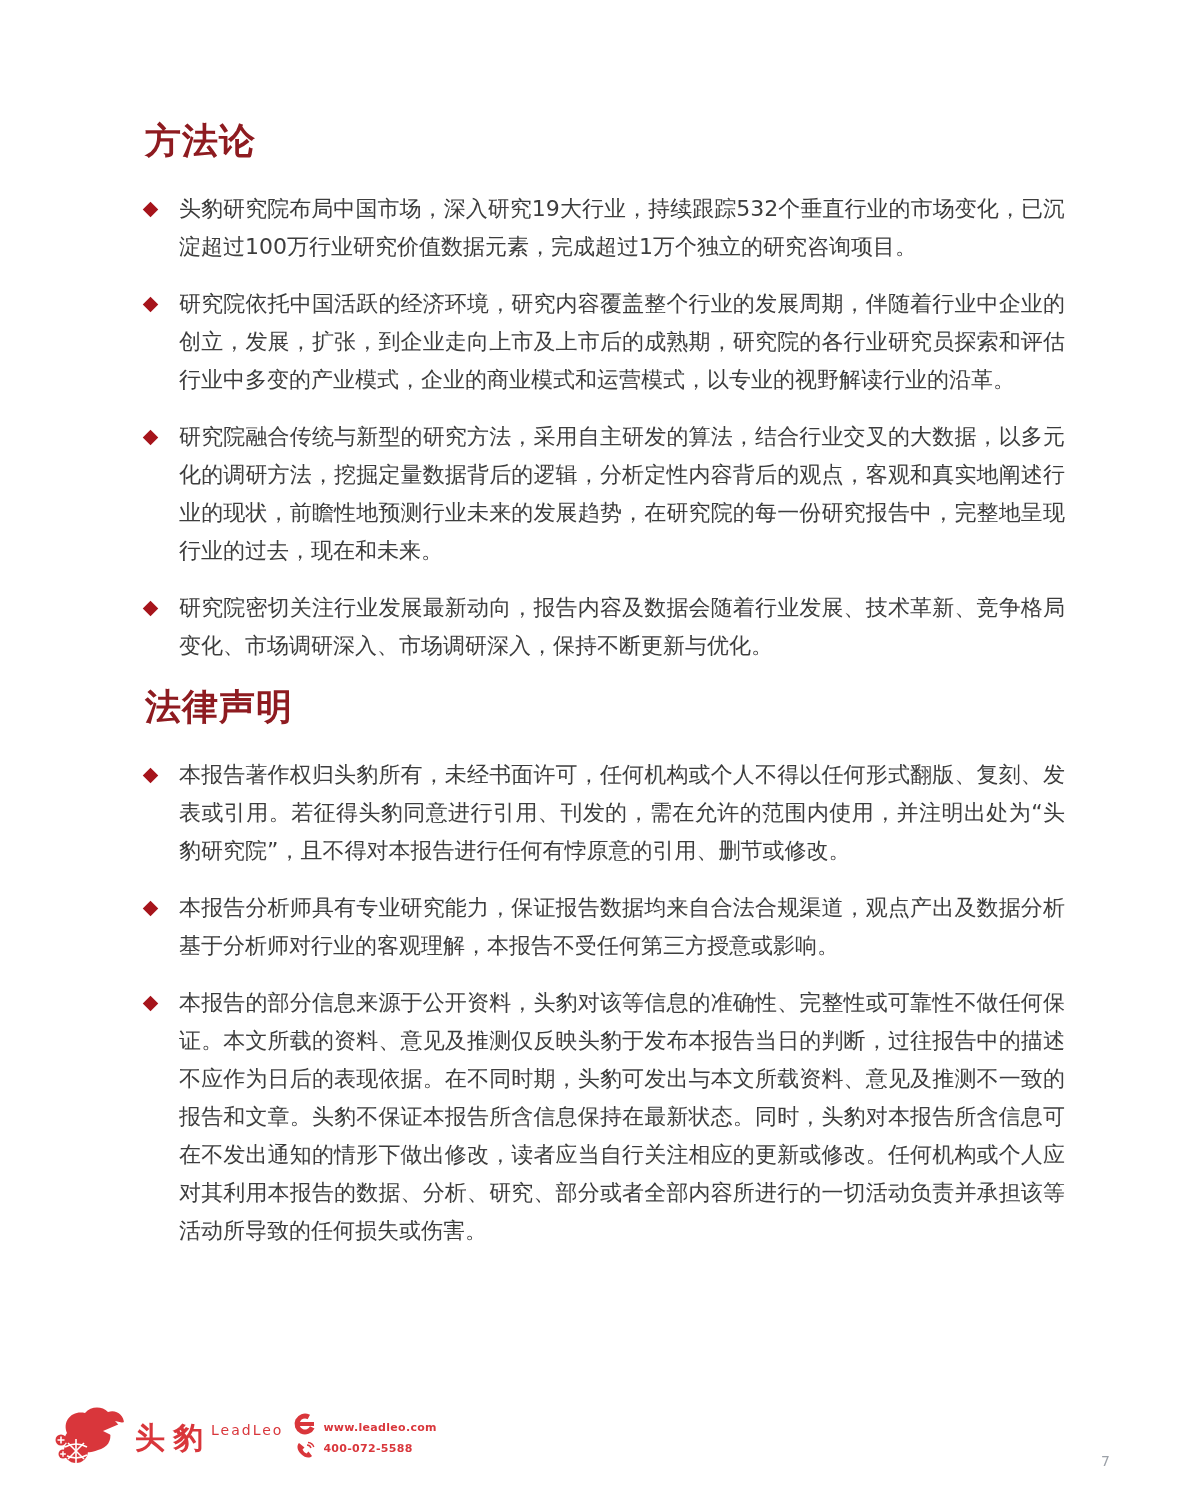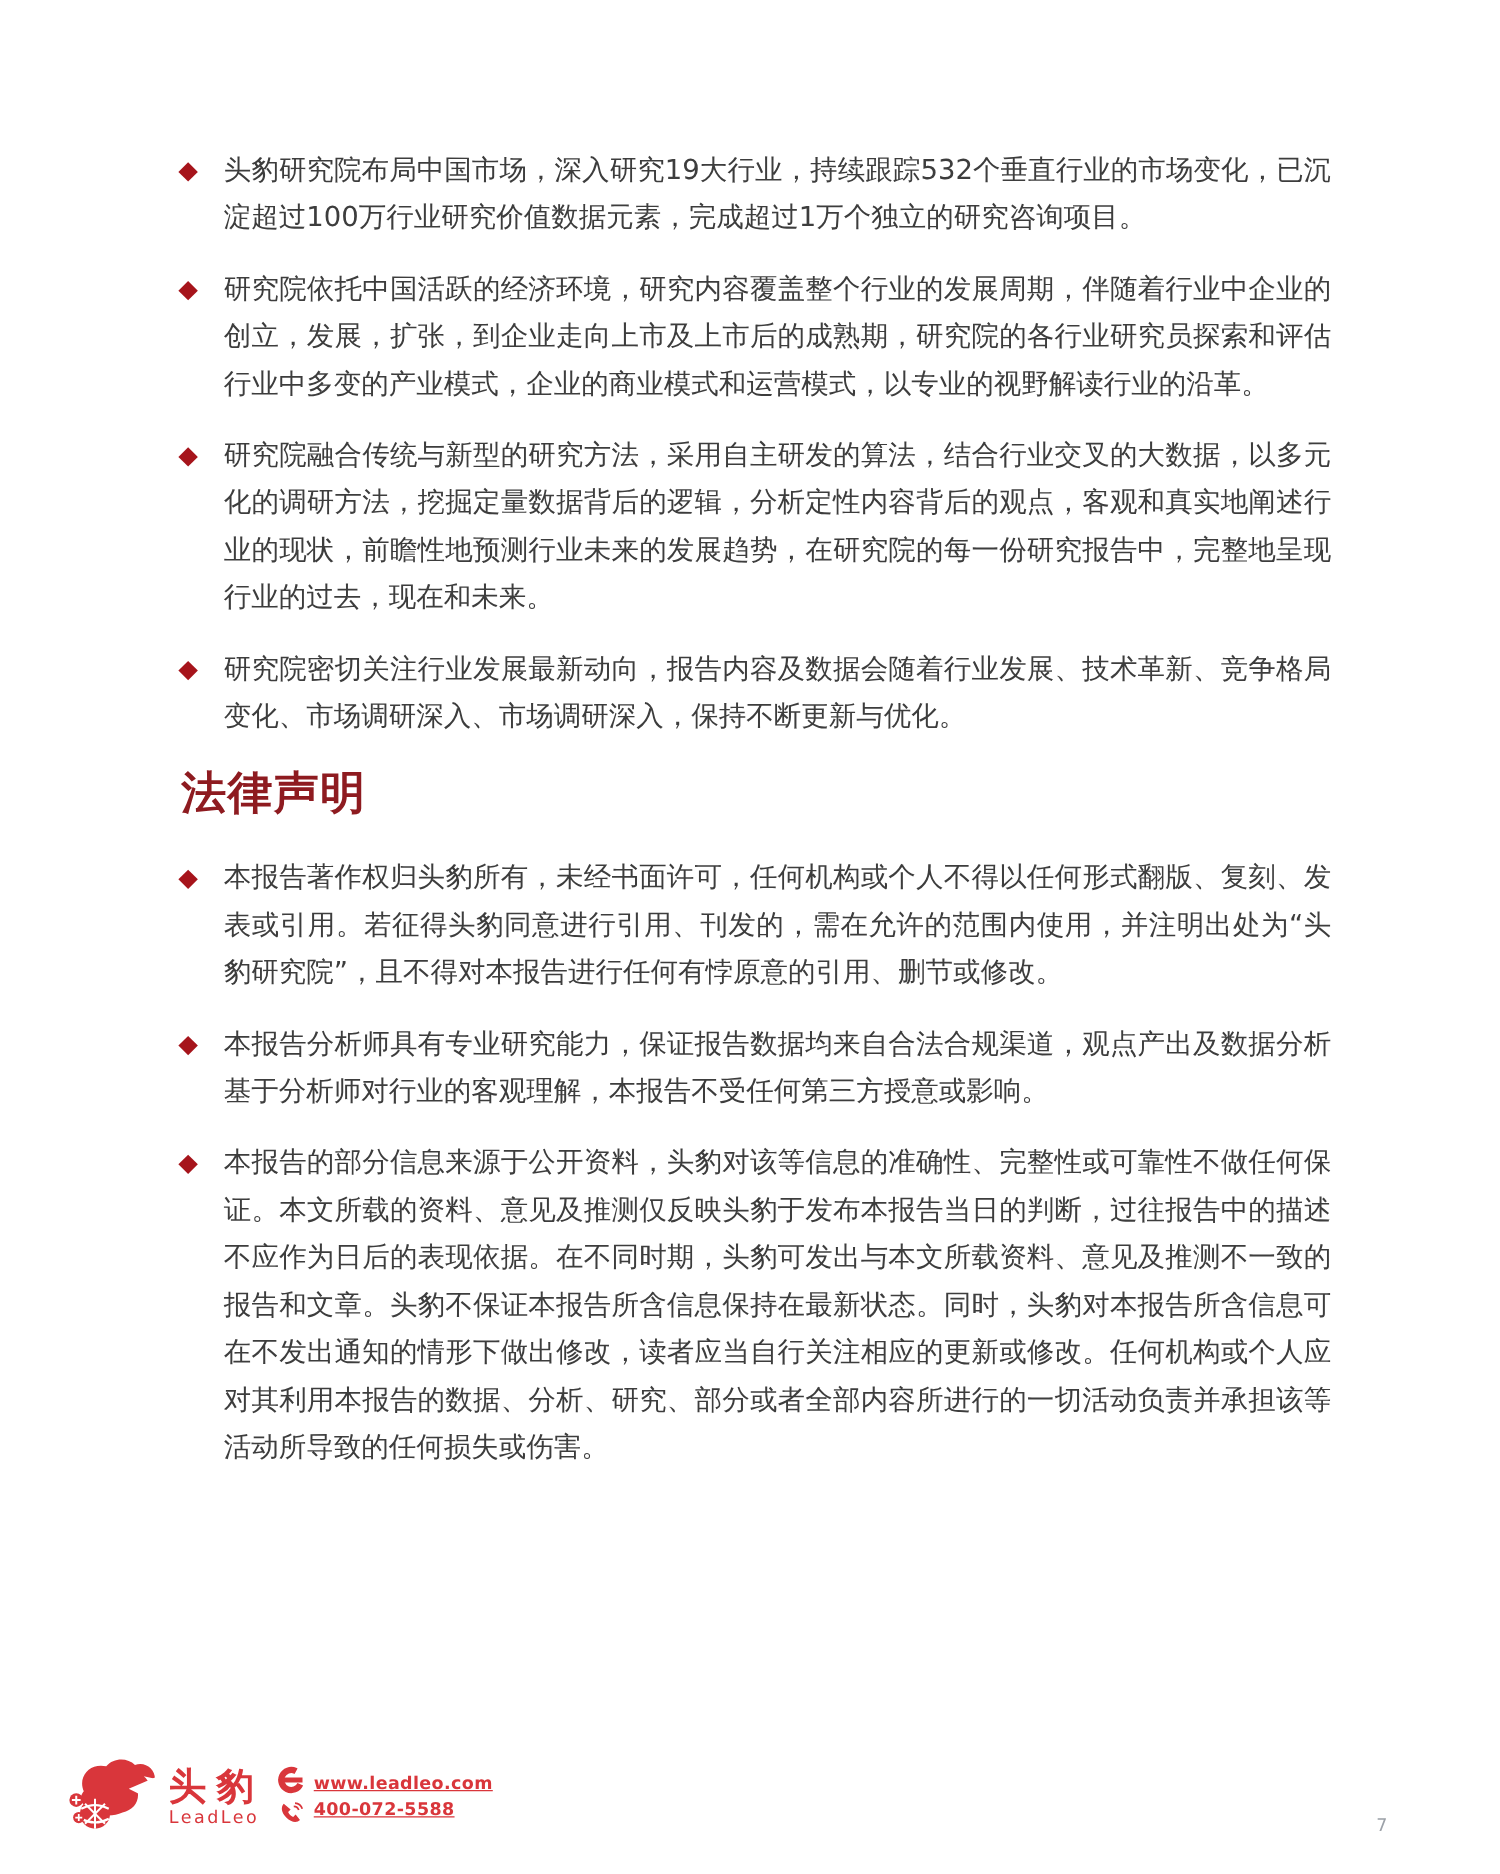--- a/index.html
+++ b/index.html
@@ -50,65 +50,65 @@
   }
 
   
   .footer {
     position: absolute;
     left: 55px; bottom: 28px;
     display: flex;
     align-items: center;
   }
   .leopard { margin-right: 8px; }
-  .brand-block { display: flex; flex-direction: column; margin-right: 10px; }
+  .brand-block { display: flex; flex-direction: row; margin-right: 10px; }
   .brand-cn {
     color: #D9363B;
     font-size: 30px;
     font-weight: 700;
     letter-spacing: 8px;
     line-height: 32px;
     white-space: nowrap;
   }
   .brand-en {
     color: #D9363B;
     font-size: 14px;
     font-weight: 400;
     letter-spacing: 2px;
     line-height: 16px;
   }
   .contact { display: flex; align-items: center; }
   .contact-icons { display: flex; flex-direction: column; align-items: center; margin-right: 6px; }
   .contact-texts { display: flex; flex-direction: column; justify-content: center; }
   .contact-line {
     color: #D9363B;
-    font-size: 14px;
+    font-size: 11px;
     font-weight: 700;
     line-height: 15px;
     letter-spacing: 0.3px;
     white-space: nowrap;
-    text-decoration: underline;
   }
   .contact-line.phone { margin-top: 6px; }
 
   .page-number {
     position: absolute;
     right: 90px; bottom: 30px;
     color: #9CA1A8;
     font-size: 14px;
   }
 </style>
 </head>
 <body>
 
 <div class="page">
 
   <main class="content">
 
     <section class="section">
+      <h1 class="section-heading">方法论</h1>
       <ul class="bullet-list">
           <li class="bullet-item">
             <span class="diamond-wrap">
               <span class="diamond"></span>
             </span>
             <p class="bullet-text">头豹研究院布局中国市场，深入研究19大行业，持续跟踪532个垂直行业的市场变化，已沉淀超过100万行业研究价值数据元素，完成超过1万个独立的研究咨询项目。</p>
           </li>
           <li class="bullet-item">
             <span class="diamond-wrap">
               <span class="diamond"></span>

